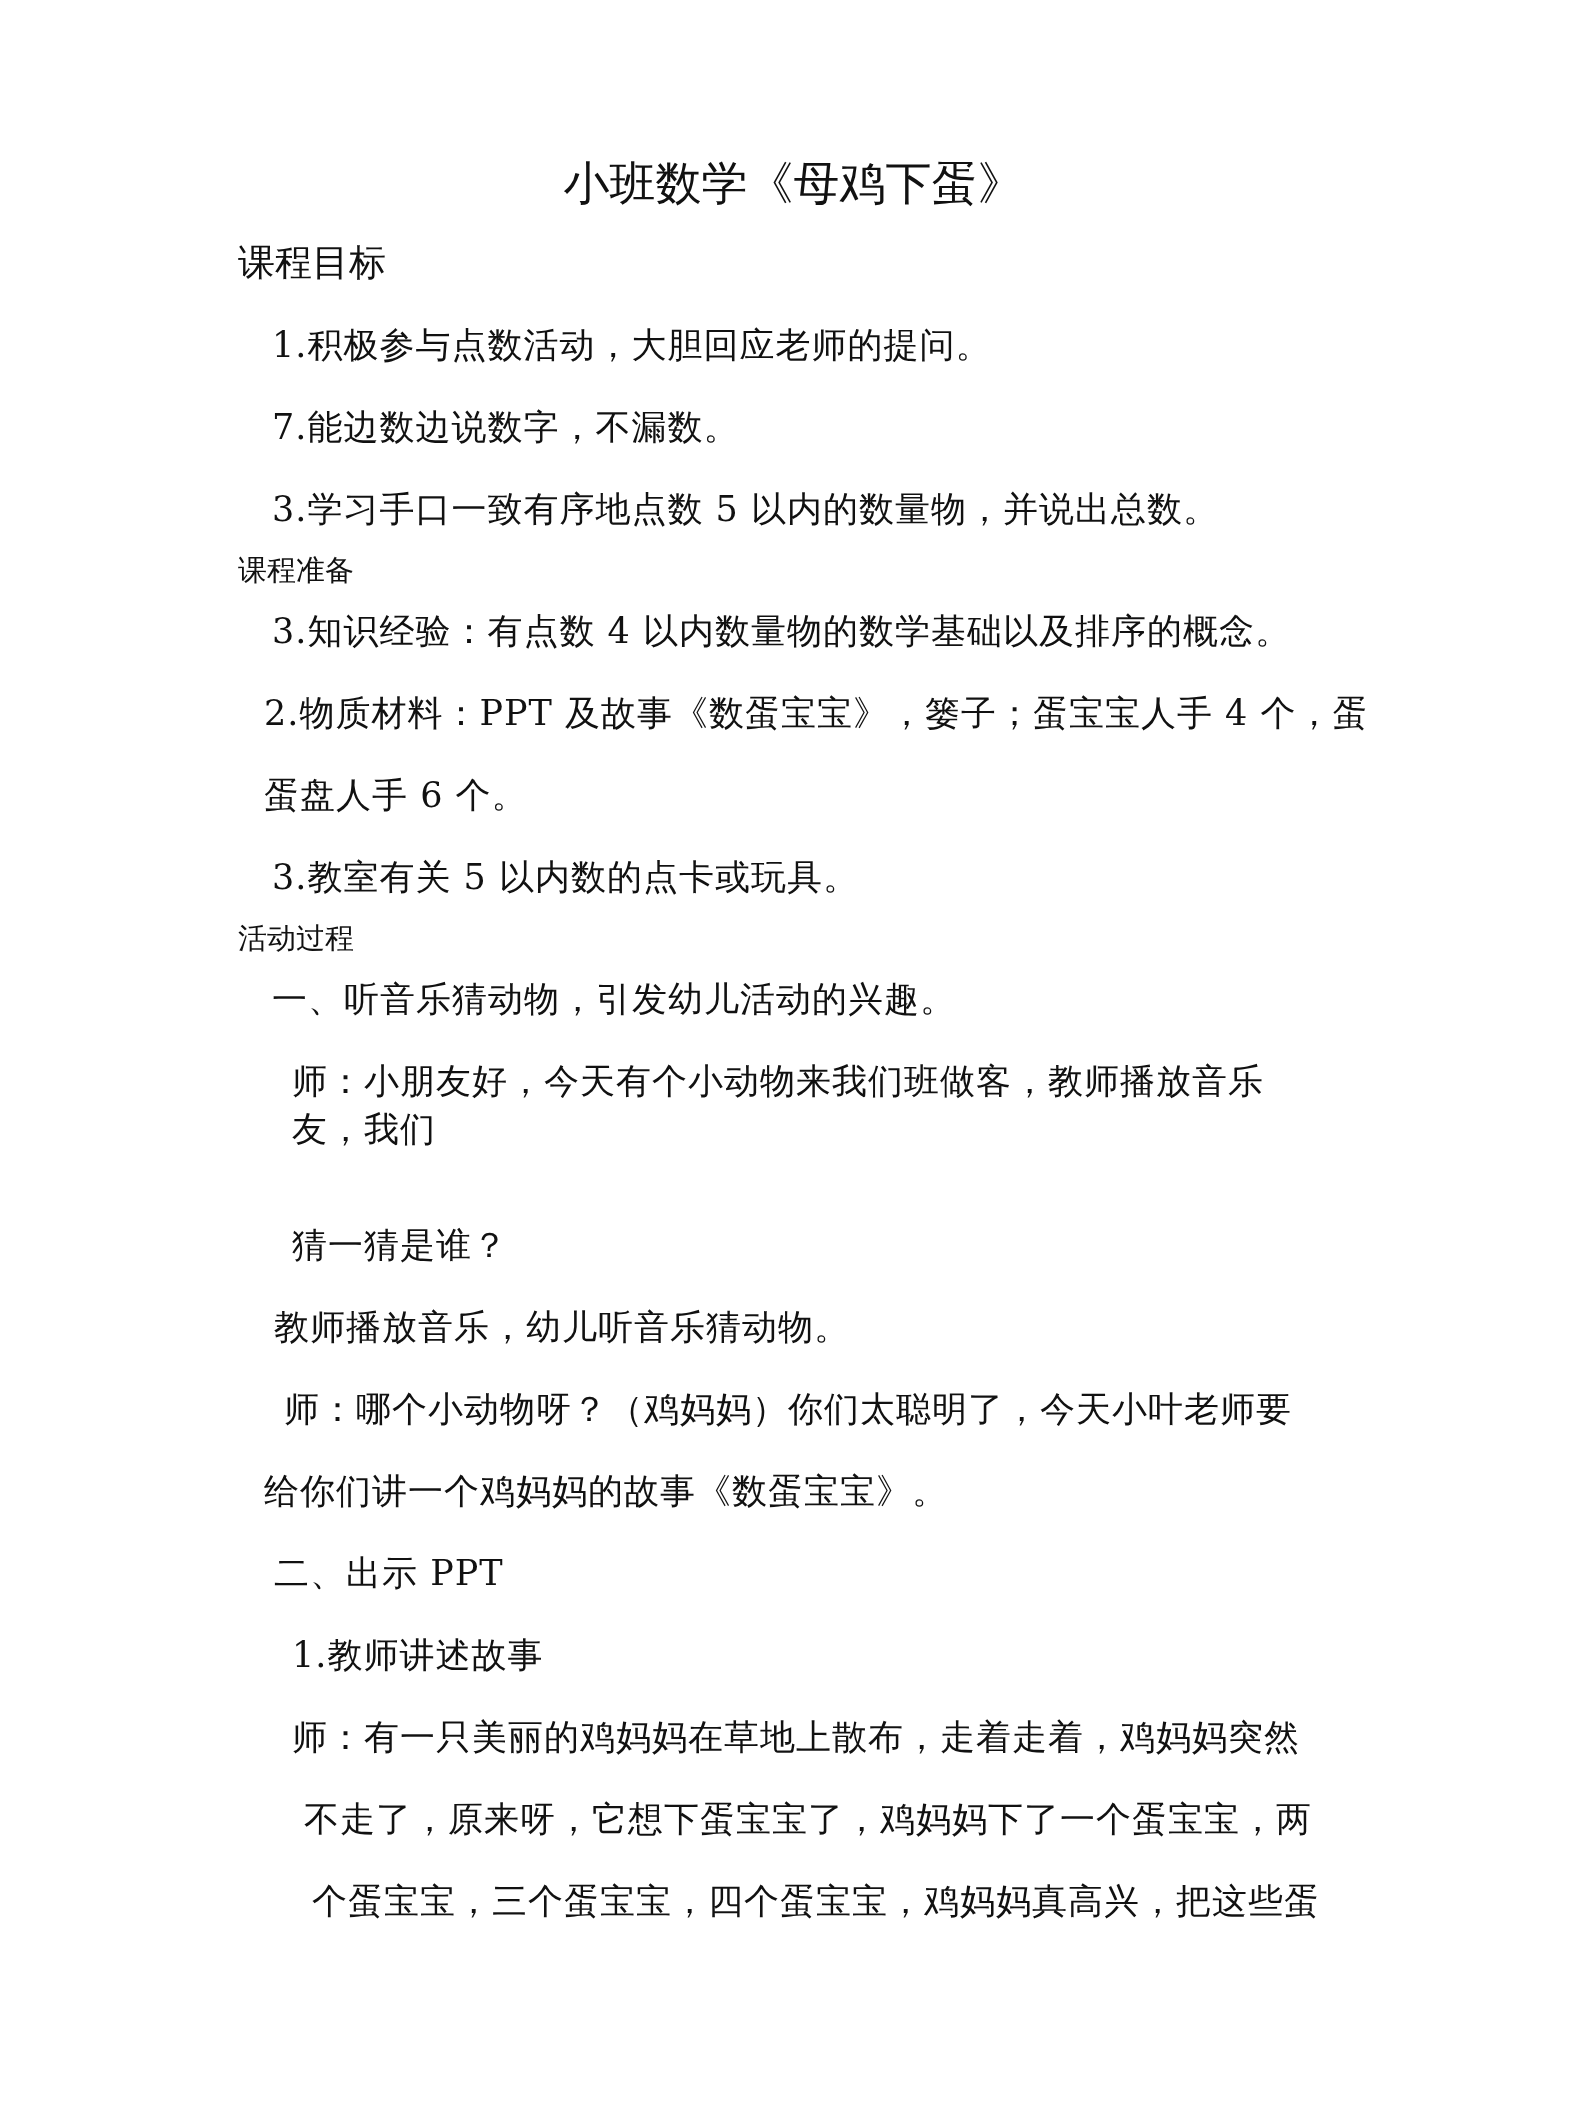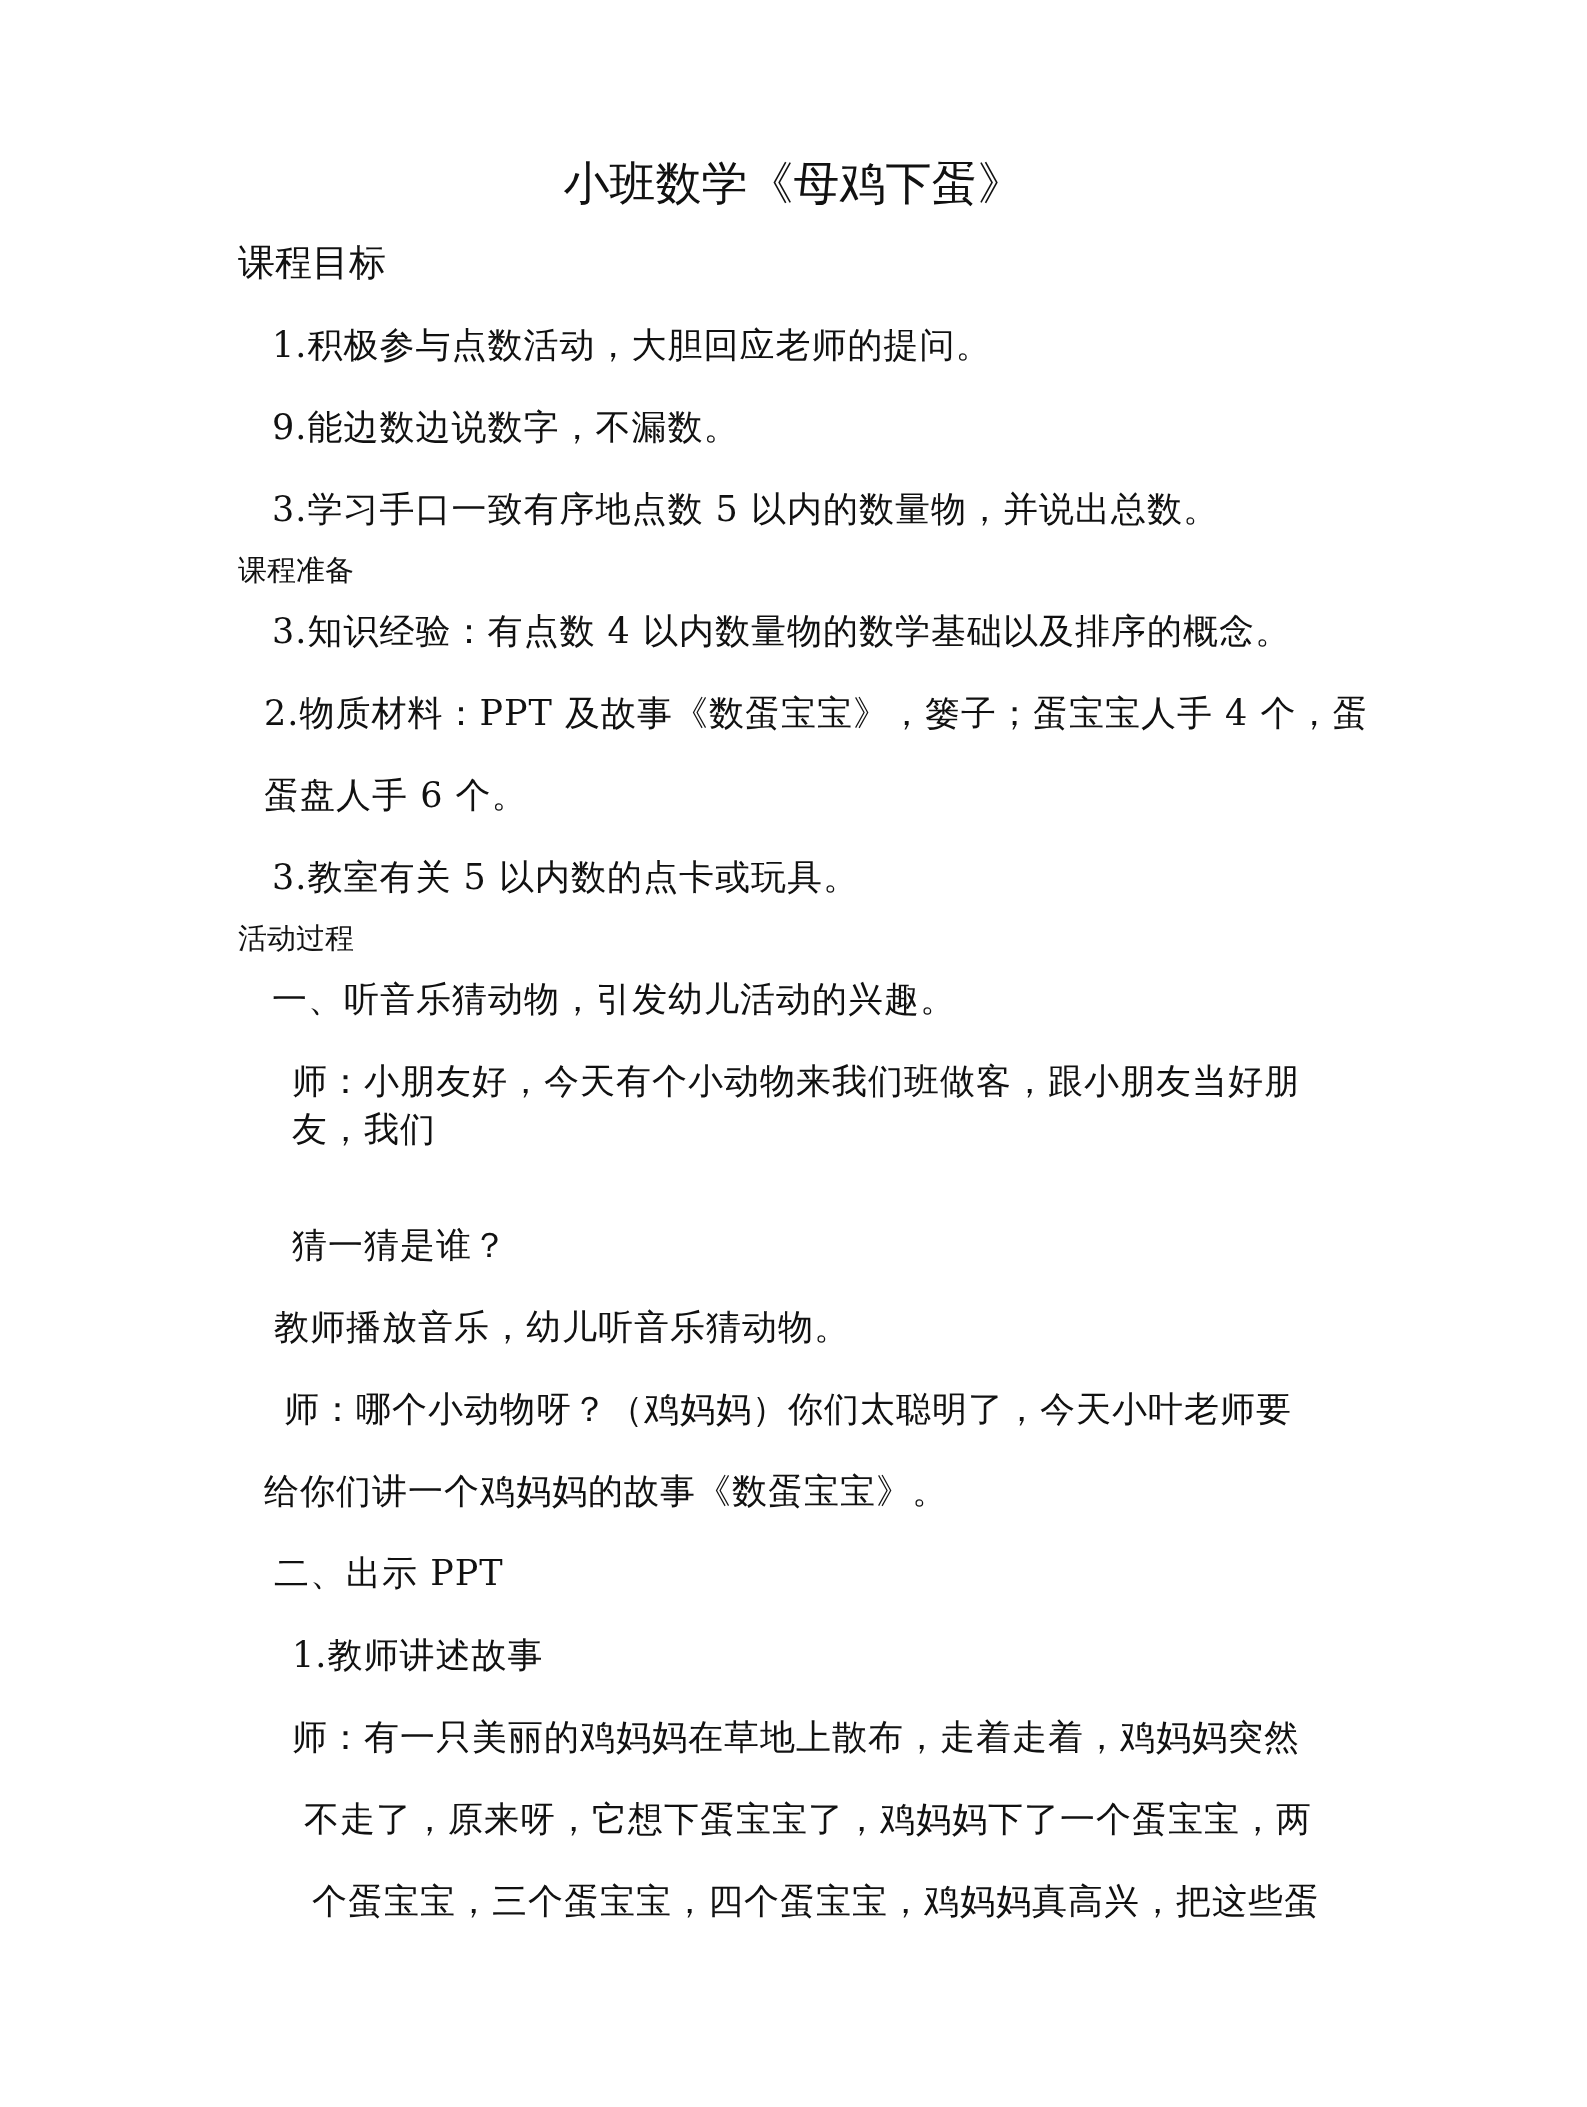--- a/index.html
+++ b/index.html
@@ -33,32 +33,32 @@
   </style>
 </head>
 <body>
 
 <div>
 
   <div class="line title" style="top:160px;">小班数学《母鸡下蛋》</div>
 
   <div class="line h-large" style="left:238px; top:244px;">课程目标</div>
   <div class="line body-text" style="left:272px; top:328px;">1.积极参与点数活动，大胆回应老师的提问。</div>
-  <div class="line body-text" style="left:272px; top:410px;">9.能边数边说数字，不漏数。</div>
+  <div class="line body-text" style="left:272px; top:410px;">7.能边数边说数字，不漏数。</div>
   <div class="line body-text" style="left:272px; top:492px;">3.学习手口一致有序地点数 5 以内的数量物，并说出总数。</div>
 
   <div class="line h-small" style="left:238px; top:556px;">课程准备</div>
   <div class="line body-text" style="left:272px; top:614px;">3.知识经验：有点数 4 以内数量物的数学基础以及排序的概念。</div>
   <div class="line body-text" style="left:264px; top:696px;">2.物质材料：PPT 及故事《数蛋宝宝》，篓子；蛋宝宝人手 4 个，蛋</div>
   <div class="line body-text" style="left:264px; top:778px;">蛋盘人手 6 个。</div>
   <div class="line body-text" style="left:272px; top:860px;">3.教室有关 5 以内数的点卡或玩具。</div>
 
   <div class="line h-small" style="left:238px; top:924px;">活动过程</div>
   <div class="line body-text" style="left:272px; top:982px;">一、听音乐猜动物，引发幼儿活动的兴趣。</div>
-  <div class="line body-text" style="left:292px; top:1064px;">师：小朋友好，今天有个小动物来我们班做客，跟小朋友当好朋</div>
+  <div class="line body-text" style="left:292px; top:1064px;">师：小朋友好，今天有个小动物来我们班做客，教师播放音乐</div>
   <div class="line body-text" style="left:292px; top:1112px;text-align:center;">友，我们</div>
   <div class="line body-text" style="left:292px; top:1228px;">猜一猜是谁？</div>
   <div class="line body-text" style="left:274px; top:1310px;">教师播放音乐，幼儿听音乐猜动物。</div>
   <div class="line body-text" style="left:284px; top:1392px;">师：哪个小动物呀？（鸡妈妈）你们太聪明了，今天小叶老师要</div>
   <div class="line body-text" style="left:264px; top:1474px;">给你们讲一个鸡妈妈的故事《数蛋宝宝》。</div>
   <div class="line body-text" style="left:274px; top:1556px;">二、出示 PPT</div>
   <div class="line body-text" style="left:292px; top:1638px;">1.教师讲述故事</div>
   <div class="line body-text" style="left:292px; top:1720px;">师：有一只美丽的鸡妈妈在草地上散布，走着走着，鸡妈妈突然</div>
   <div class="line body-text" style="left:304px; top:1802px;">不走了，原来呀，它想下蛋宝宝了，鸡妈妈下了一个蛋宝宝，两</div>
   <div class="line body-text" style="left:312px; top:1884px;">个蛋宝宝，三个蛋宝宝，四个蛋宝宝，鸡妈妈真高兴，把这些蛋</div>

